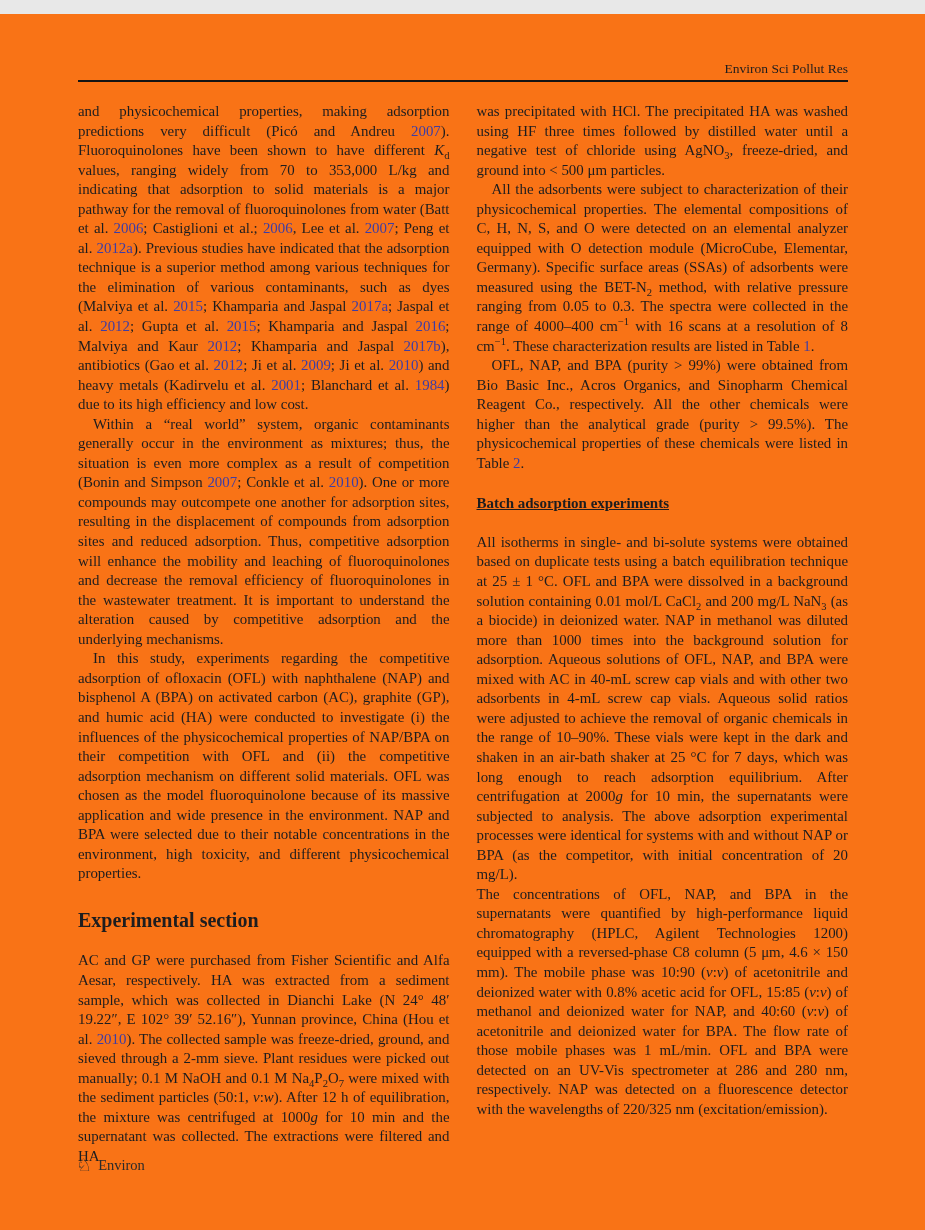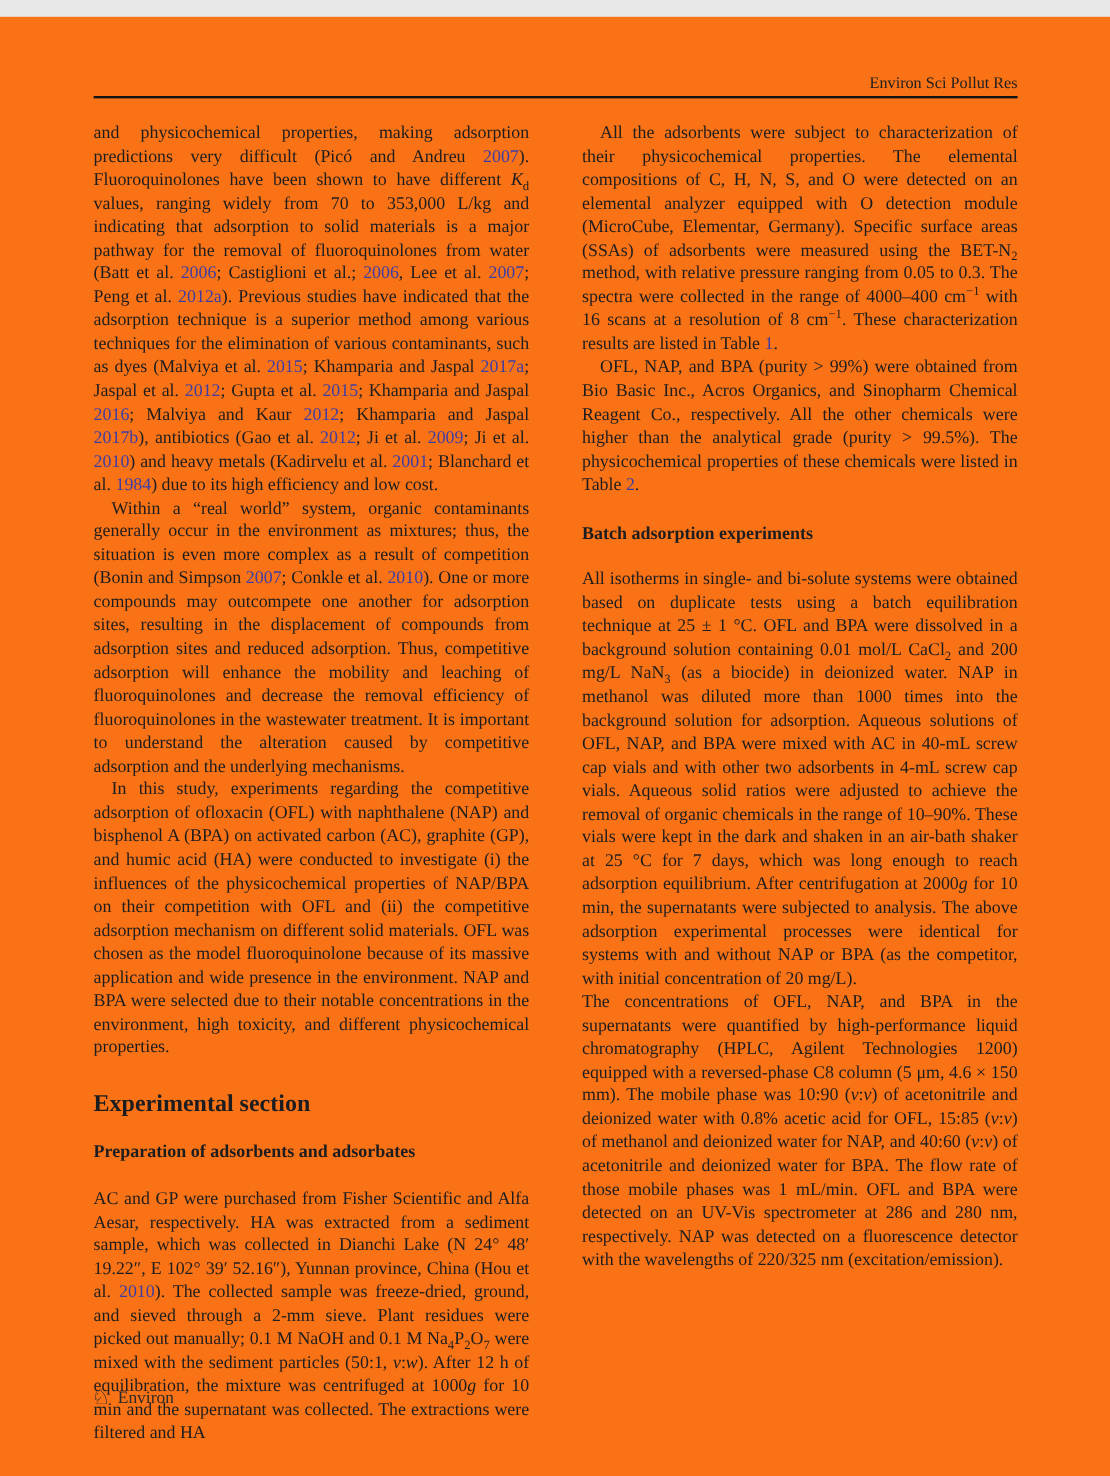--- a/index.html
+++ b/index.html
@@ -8,29 +8,29 @@
     background:#f97316; color:#1d1d1f;
     font-family:"Liberation Serif","DejaVu Serif",serif;
     overflow:hidden;
   }
   .header { position:absolute; left:78px; right:77px; top:47px; }
   .journal { text-align:right; font-size:13.5px; line-height:15px; color:#1d1d1f; }
   .rule { margin-top:4px; border-bottom:2.4px solid #141414; }
 
   .columns {
     position:absolute; top:88px; left:78px; right:77px;
-    display:flex; gap:44px;
+    display:flex; gap:27px;
   }
   .col { flex:1 1 0; min-width:0; text-align:justify; font-size:14.9px; line-height:19.55px; }
 
   p.para { margin:0; }
   p.indent { text-indent:15px; }
 
   h2.section-heading { font-size:20px; font-weight:bold; margin:27px 0 21px 0; text-align:left; }
-  h3.sub-heading    { font-size:15px; font-weight:bold; margin:21px 0 19px 0; text-align:left; }
+  h3.sub-heading    { font-size:15px; font-weight:bold; margin:21px 0 19px 0; text-align:left;text-decoration:underline; }
 
   .cite { color:var(--link-color,#3d3da6); cursor:pointer; }
   em { font-style:italic; }
   sub, sup { font-size:71%; line-height:0; }
 
   .footer {
     position:absolute; left:76px; top:1142px;
     display:flex; align-items:center; gap:6px;
     font-size:14.5px; color:#2a2a2a;
   }
@@ -45,24 +45,24 @@
     <div class="journal">Environ Sci Pollut Res</div>
     <div class="rule"></div>
   </div>
 
   <div class="columns">
     <div class="col">
         <p class="para">and physicochemical properties, making adsorption predictions very difficult (Picó and Andreu <span class="cite">2007</span>). Fluoroquinolones have been shown to have different <em>K</em><sub>d</sub> values, ranging widely from 70 to 353,000 L/kg and indicating that adsorption to solid materials is a major pathway for the removal of fluoroquinolones from water (Batt et al. <span class="cite">2006</span>; Castiglioni et al.; <span class="cite">2006</span>, Lee et al. <span class="cite">2007</span>; Peng et al. <span class="cite">2012a</span>). Previous studies have indicated that the adsorption technique is a superior method among various techniques for the elimination of various contaminants, such as dyes (Malviya et al. <span class="cite">2015</span>; Khamparia and Jaspal <span class="cite">2017a</span>; Jaspal et al. <span class="cite">2012</span>; Gupta et al. <span class="cite">2015</span>; Khamparia and Jaspal <span class="cite">2016</span>; Malviya and Kaur <span class="cite">2012</span>; Khamparia and Jaspal <span class="cite">2017b</span>), antibiotics (Gao et al. <span class="cite">2012</span>; Ji et al. <span class="cite">2009</span>; Ji et al. <span class="cite">2010</span>) and heavy metals (Kadirvelu et al. <span class="cite">2001</span>; Blanchard et al. <span class="cite">1984</span>) due to its high efficiency and low cost.</p>
         <p class="para indent">Within a “real world” system, organic contaminants generally occur in the environment as mixtures; thus, the situation is even more complex as a result of competition (Bonin and Simpson <span class="cite">2007</span>; Conkle et al. <span class="cite">2010</span>). One or more compounds may outcompete one another for adsorption sites, resulting in the displacement of compounds from adsorption sites and reduced adsorption. Thus, competitive adsorption will enhance the mobility and leaching of fluoroquinolones and decrease the removal efficiency of fluoroquinolones in the wastewater treatment. It is important to understand the alteration caused by competitive adsorption and the underlying mechanisms.</p>
         <p class="para indent">In this study, experiments regarding the competitive adsorption of ofloxacin (OFL) with naphthalene (NAP) and bisphenol A (BPA) on activated carbon (AC), graphite (GP), and humic acid (HA) were conducted to investigate (i) the influences of the physicochemical properties of NAP/BPA on their competition with OFL and (ii) the competitive adsorption mechanism on different solid materials. OFL was chosen as the model fluoroquinolone because of its massive application and wide presence in the environment. NAP and BPA were selected due to their notable concentrations in the environment, high toxicity, and different physicochemical properties.</p>
         <h2 class="section-heading">Experimental section</h2>
-        <h3 class="sub-heading">Preparation of adsorbents and adsorbates</h3>
         <p class="para">AC and GP were purchased from Fisher Scientific and Alfa Aesar, respectively. HA was extracted from a sediment sample, which was collected in Dianchi Lake (N 24° 48′ 19.22″, E 102° 39′ 52.16″), Yunnan province, China (Hou et al. <span class="cite">2010</span>). The collected sample was freeze-dried, ground, and sieved through a 2-mm sieve. Plant residues were picked out manually; 0.1 M NaOH and 0.1 M Na<sub>4</sub>P<sub>2</sub>O<sub>7</sub> were mixed with the sediment particles (50:1, <em>v</em>:<em>w</em>). After 12 h of equilibration, the mixture was centrifuged at 1000<em>g</em> for 10 min and the supernatant was collected. The extractions were filtered and HA</p>
       </div>
     <div class="col">
+        <p class="para">was precipitated with HCl. The precipitated HA was washed using HF three times followed by distilled water until a negative test of chloride using AgNO<sub>3</sub>, freeze-dried, and ground into &lt; 500 μm particles.</p>
         <p class="para indent">All the adsorbents were subject to characterization of their physicochemical properties. The elemental compositions of C, H, N, S, and O were detected on an elemental analyzer equipped with O detection module (MicroCube, Elementar, Germany). Specific surface areas (SSAs) of adsorbents were measured using the BET-N<sub>2</sub> method, with relative pressure ranging from 0.05 to 0.3. The spectra were collected in the range of 4000–400 cm<sup>−1</sup> with 16 scans at a resolution of 8 cm<sup>−1</sup>. These characterization results are listed in Table <span class="cite">1</span>.</p>
         <p class="para indent">OFL, NAP, and BPA (purity &gt; 99%) were obtained from Bio Basic Inc., Acros Organics, and Sinopharm Chemical Reagent Co., respectively. All the other chemicals were higher than the analytical grade (purity &gt; 99.5%). The physicochemical properties of these chemicals were listed in Table <span class="cite">2</span>.</p>
         <h3 class="sub-heading">Batch adsorption experiments</h3>
         <p class="para">All isotherms in single- and bi-solute systems were obtained based on duplicate tests using a batch equilibration technique at 25 ± 1 °C. OFL and BPA were dissolved in a background solution containing 0.01 mol/L CaCl<sub>2</sub> and 200 mg/L NaN<sub>3</sub> (as a biocide) in deionized water. NAP in methanol was diluted more than 1000 times into the background solution for adsorption. Aqueous solutions of OFL, NAP, and BPA were mixed with AC in 40-mL screw cap vials and with other two adsorbents in 4-mL screw cap vials. Aqueous solid ratios were adjusted to achieve the removal of organic chemicals in the range of 10–90%. These vials were kept in the dark and shaken in an air-bath shaker at 25 °C for 7 days, which was long enough to reach adsorption equilibrium. After centrifugation at 2000<em>g</em> for 10 min, the supernatants were subjected to analysis. The above adsorption experimental processes were identical for systems with and without NAP or BPA (as the competitor, with initial concentration of 20 mg/L).</p>
         <p class="para">The concentrations of OFL, NAP, and BPA in the supernatants were quantified by high-performance liquid chromatography (HPLC, Agilent Technologies 1200) equipped with a reversed-phase C8 column (5 μm, 4.6 × 150 mm). The mobile phase was 10:90 (<em>v</em>:<em>v</em>) of acetonitrile and deionized water with 0.8% acetic acid for OFL, 15:85 (<em>v</em>:<em>v</em>) of methanol and deionized water for NAP, and 40:60 (<em>v</em>:<em>v</em>) of acetonitrile and deionized water for BPA. The flow rate of those mobile phases was 1 mL/min. OFL and BPA were detected on an UV-Vis spectrometer at 286 and 280 nm, respectively. NAP was detected on a fluorescence detector with the wavelengths of 220/325 nm (excitation/emission).</p>
       </div>
   </div>
 
   <div class="footer">
     <span class="springer-icon">♘</span>

